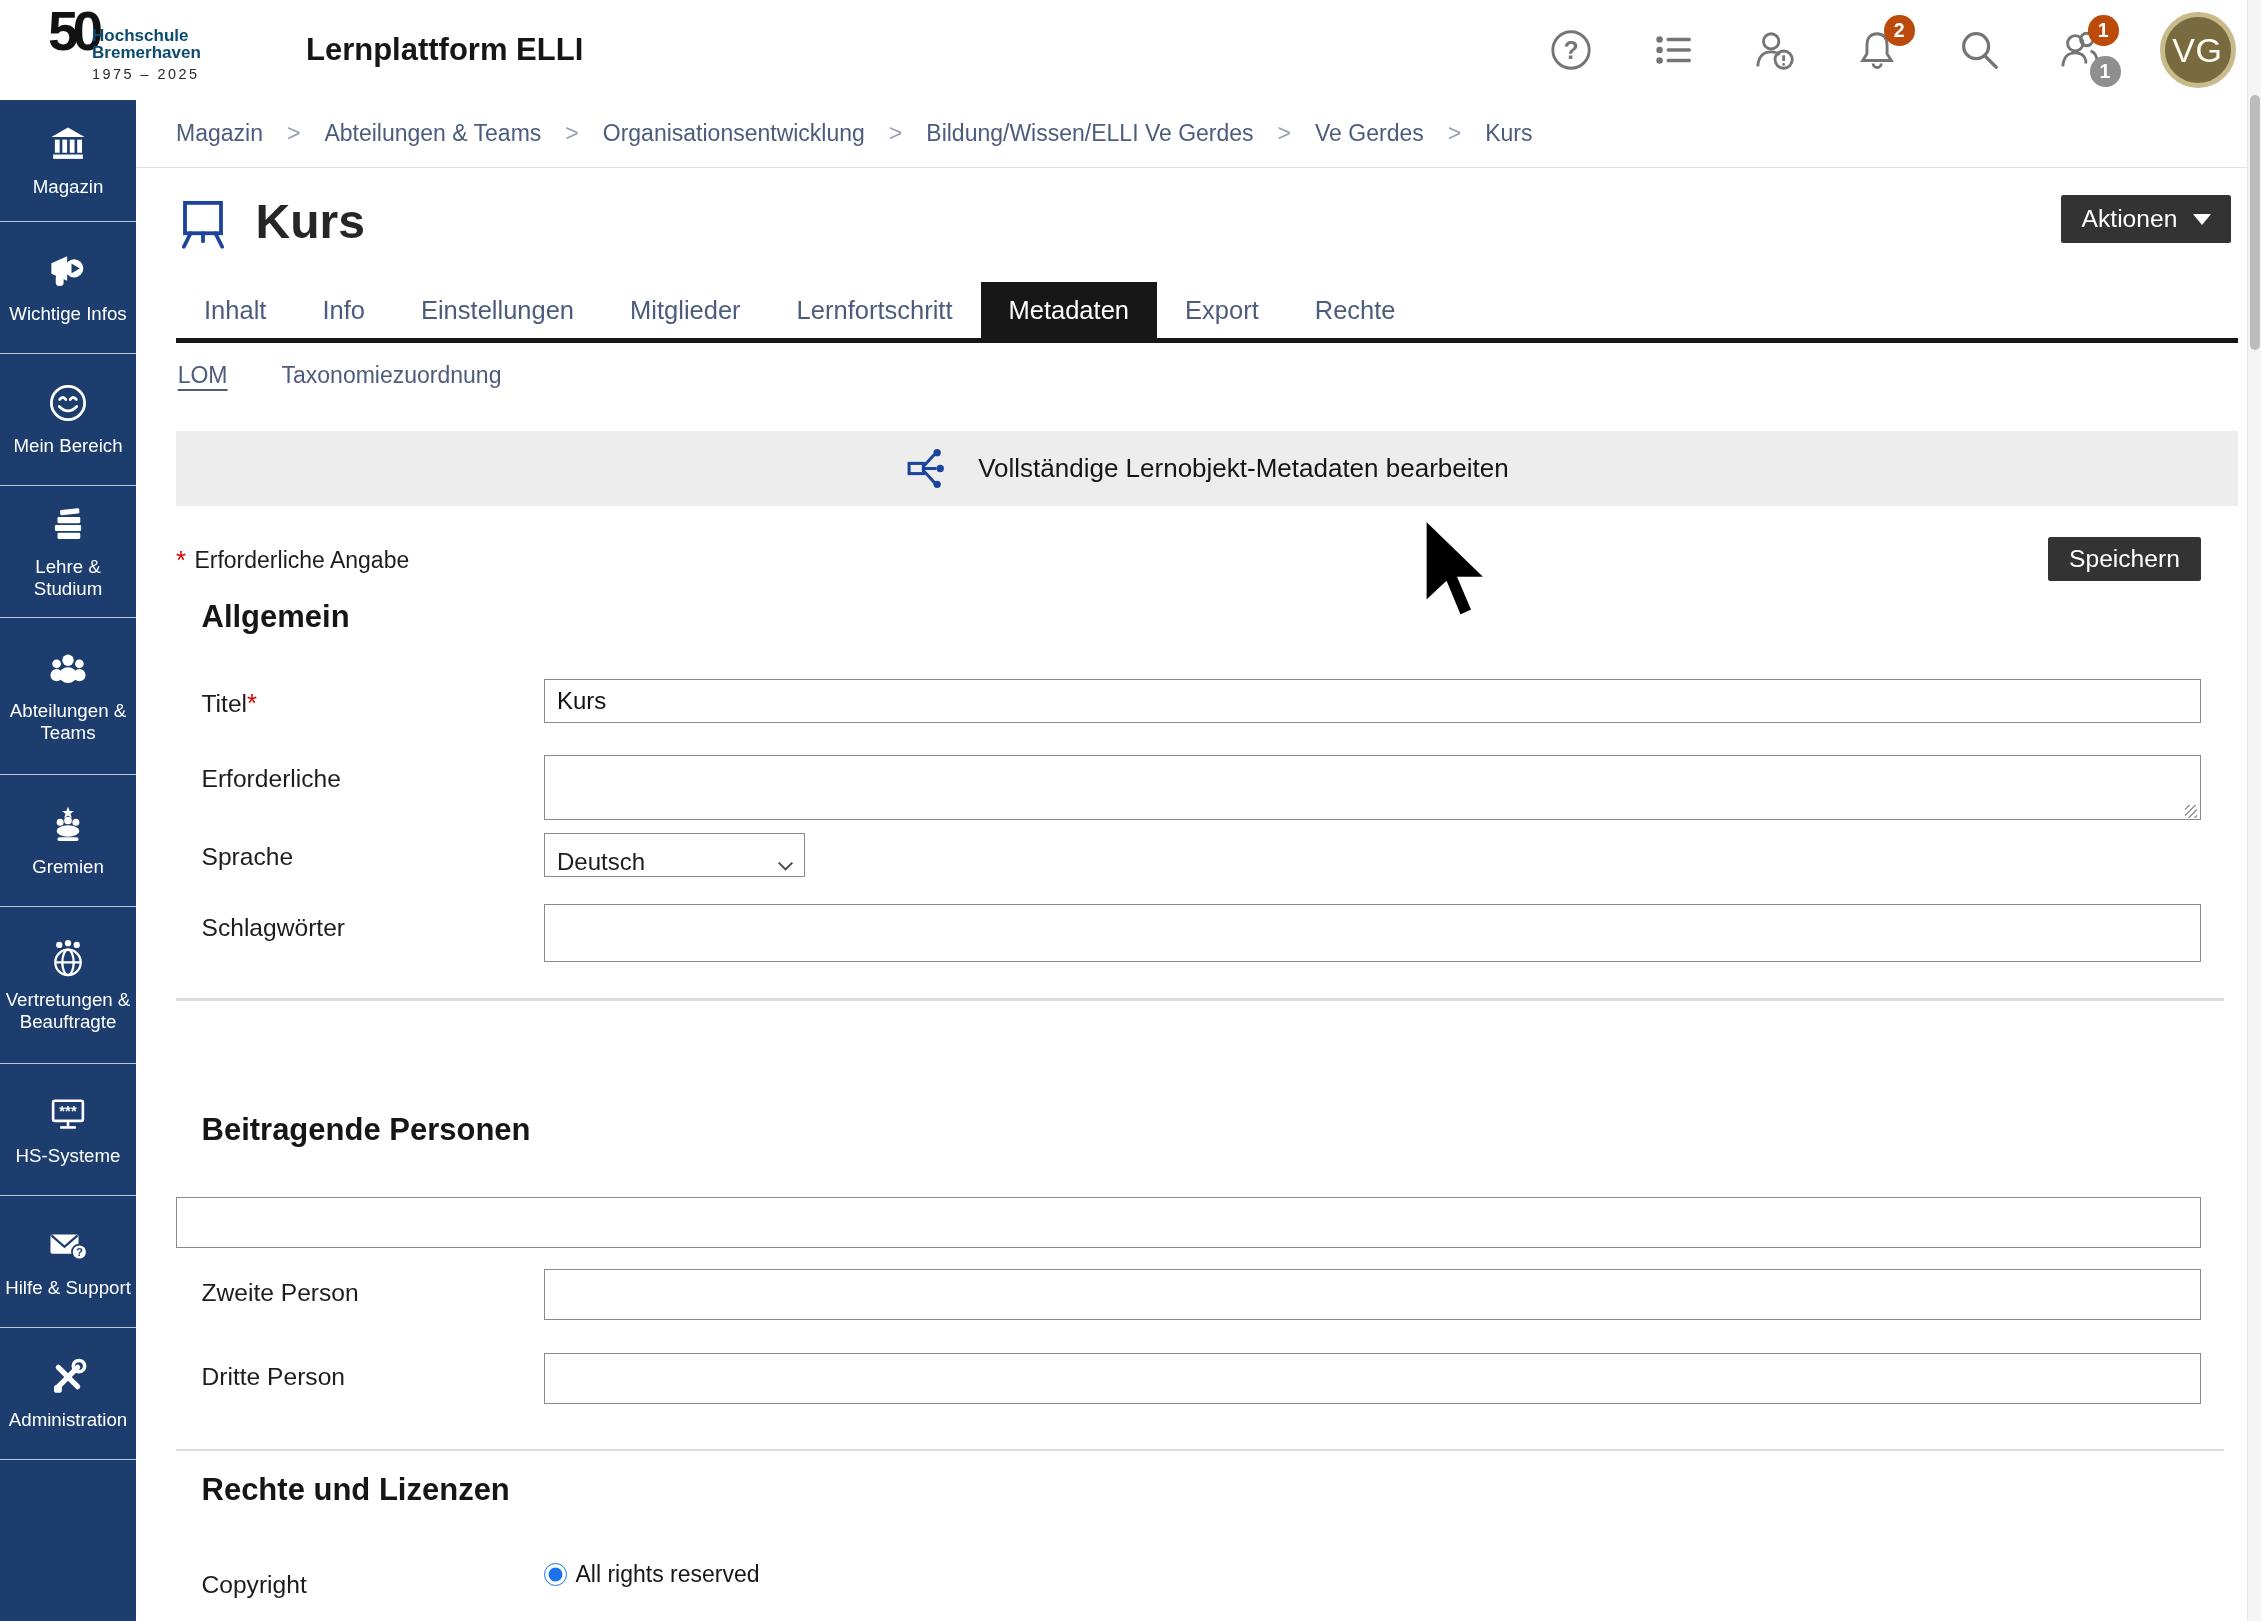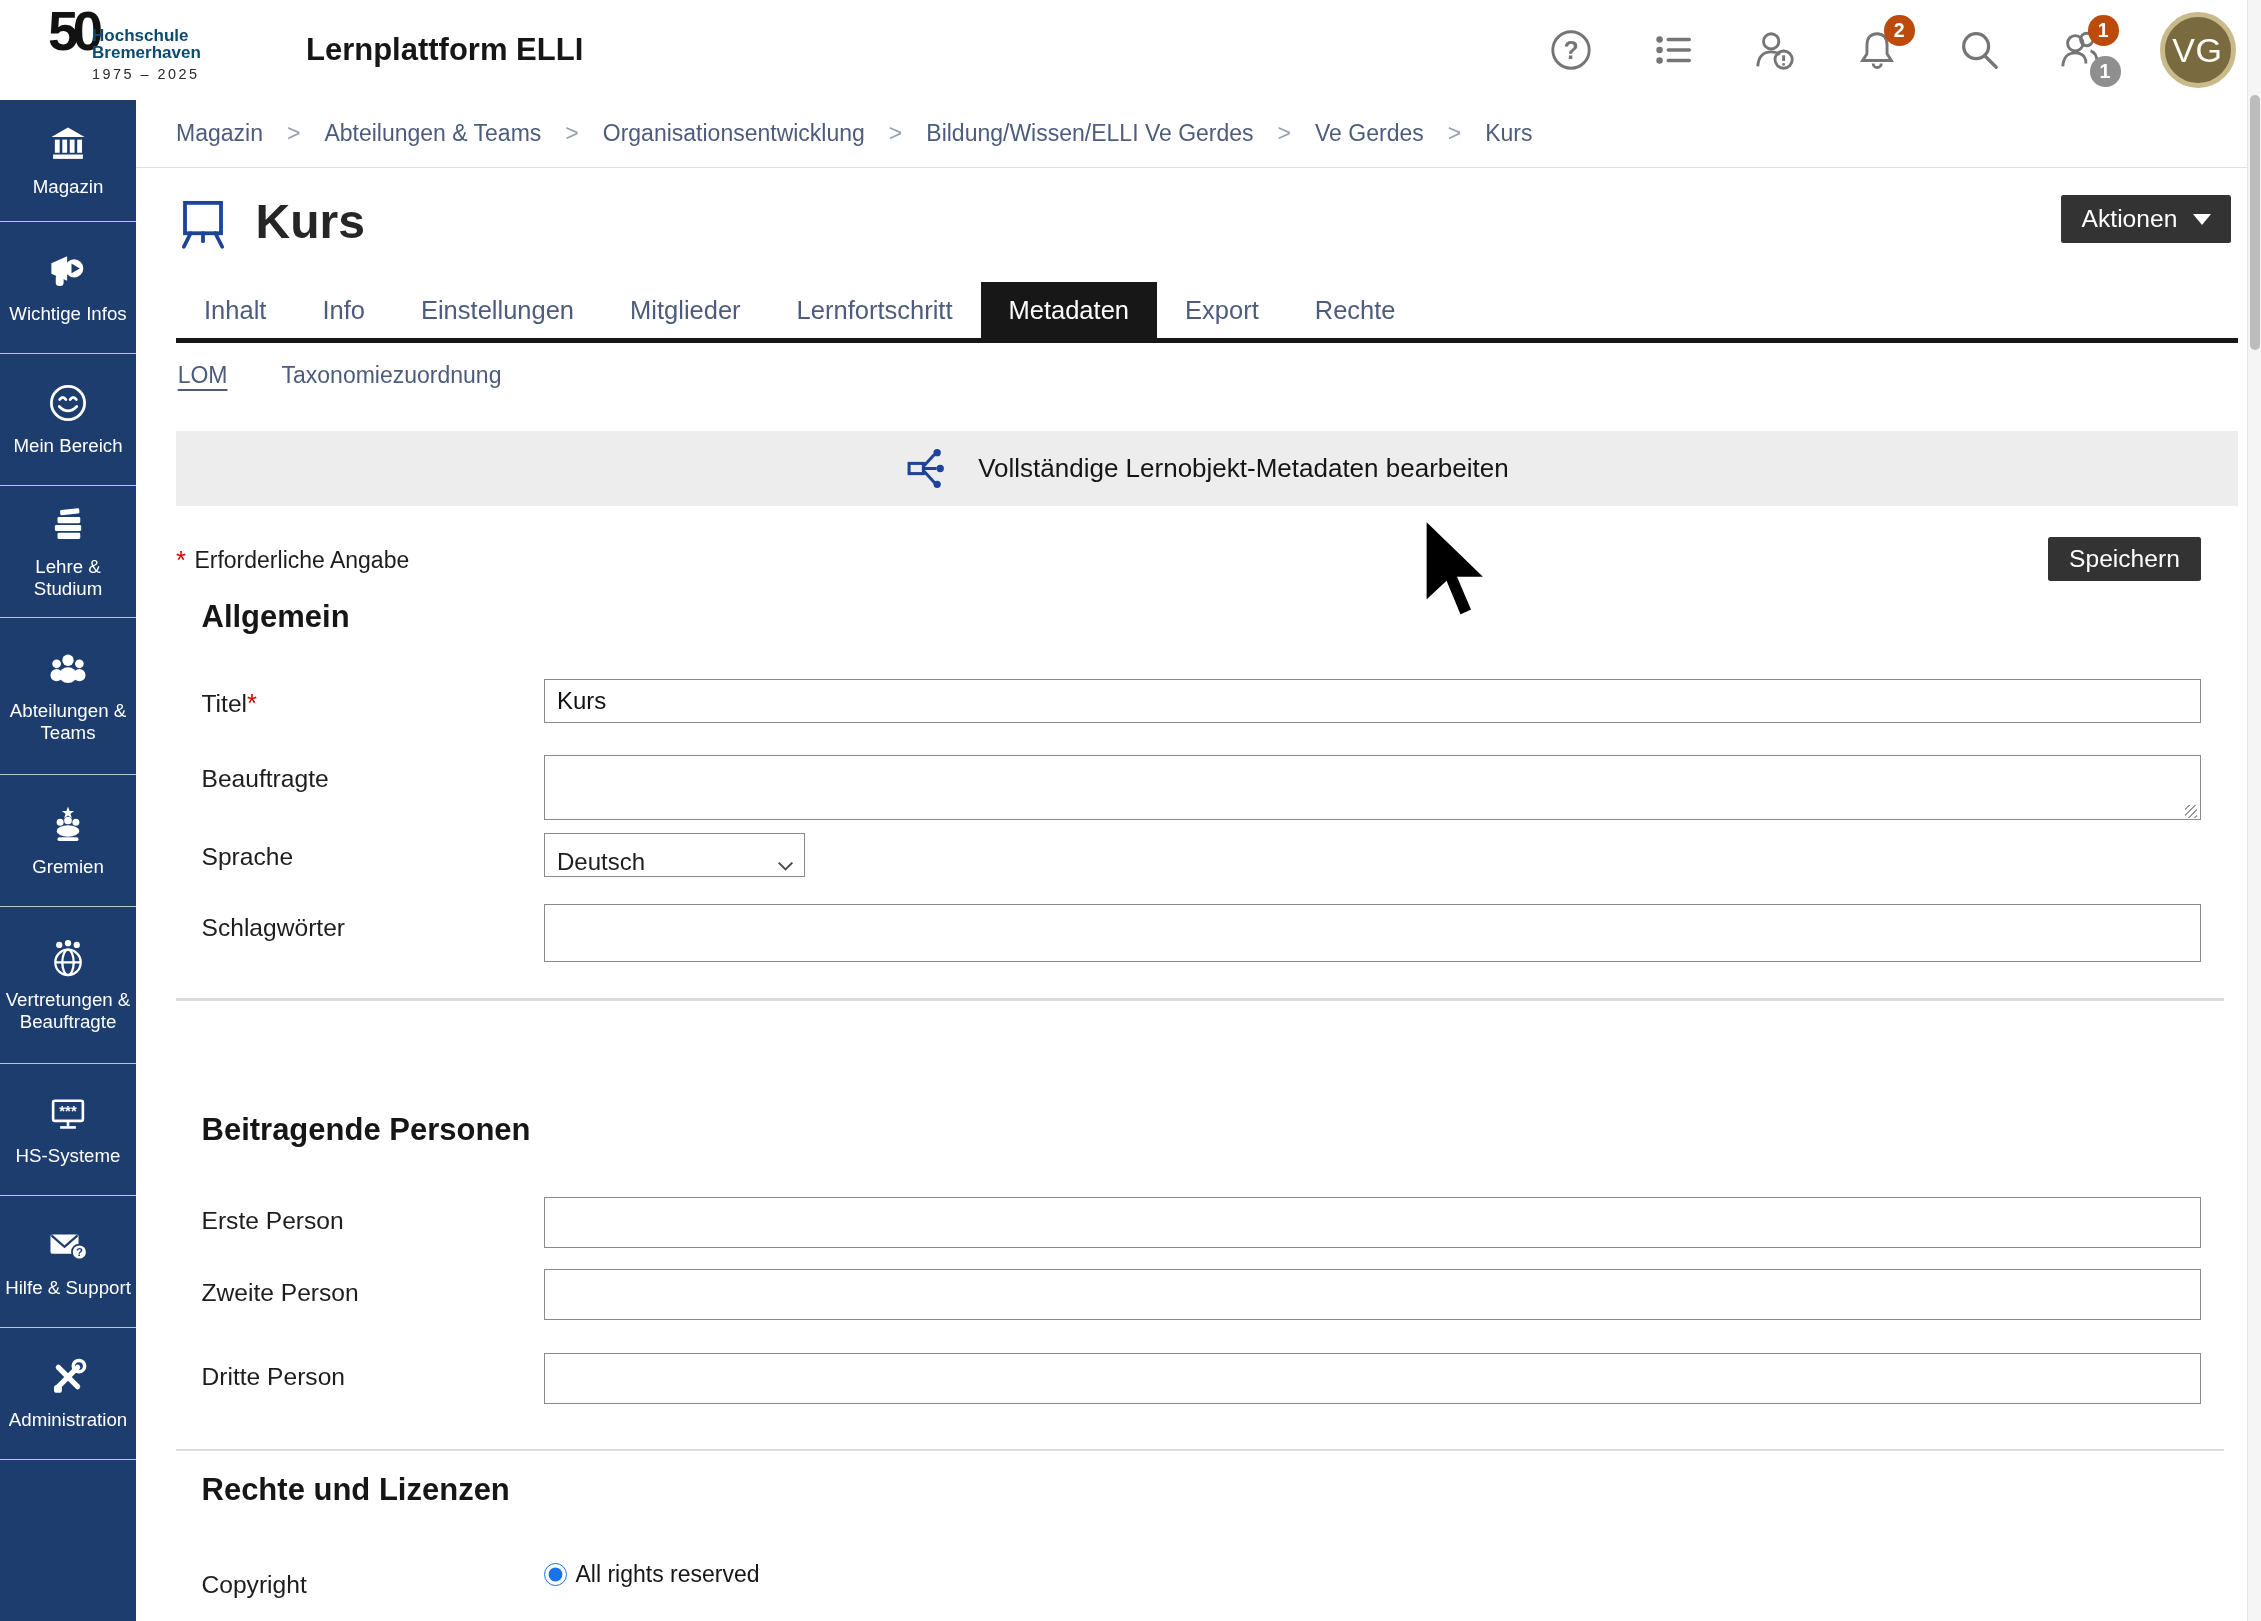--- a/index.html
+++ b/index.html
@@ -376,21 +376,21 @@
     <div class="frow" style="margin-top:44px">
       <div class="flabel">
         <span>Titel</span><span class="req-star">*</span>
       </div>
       <div class="ffield">
         <input class="tinput" type="text" value="Kurs" style="">
       </div>
     </div>
 
     <div class="frow" style="margin-top:32px">
-      <div class="flabel">Beauftragte</div>
+      <div class="flabel">Erforderliche</div>
       <div class="ffield">
         <textarea class="tarea" style=""></textarea>
         <span class="resize-corner"></span>
       </div>
     </div>
 
     <div class="frow" style="margin-top:10.2px">
       <div class="flabel">Sprache</div>
       <div class="ffield">
         <div class="select-box">
@@ -408,21 +408,20 @@
       <div class="ffield">
         <input class="tinput tall" type="text" style="">
       </div>
     </div>
 
     <div class="divider" style="margin-top:36px"></div>
 
     <h2 class="section" style="margin-top:111px">Beitragende Personen</h2>
 
     <div class="frow" style="margin-top:49px">
-      <div class="flabel">Erste Person</div>
       <div class="ffield"><input class="tinput person" type="text" style=""></div>
     </div>
     <div class="frow" style="margin-top:21px">
       <div class="flabel">Zweite Person</div>
       <div class="ffield"><input class="tinput person" type="text" style=""></div>
     </div>
     <div class="frow" style="margin-top:33px">
       <div class="flabel">Dritte Person</div>
       <div class="ffield"><input class="tinput person" type="text" style=""></div>
     </div>

